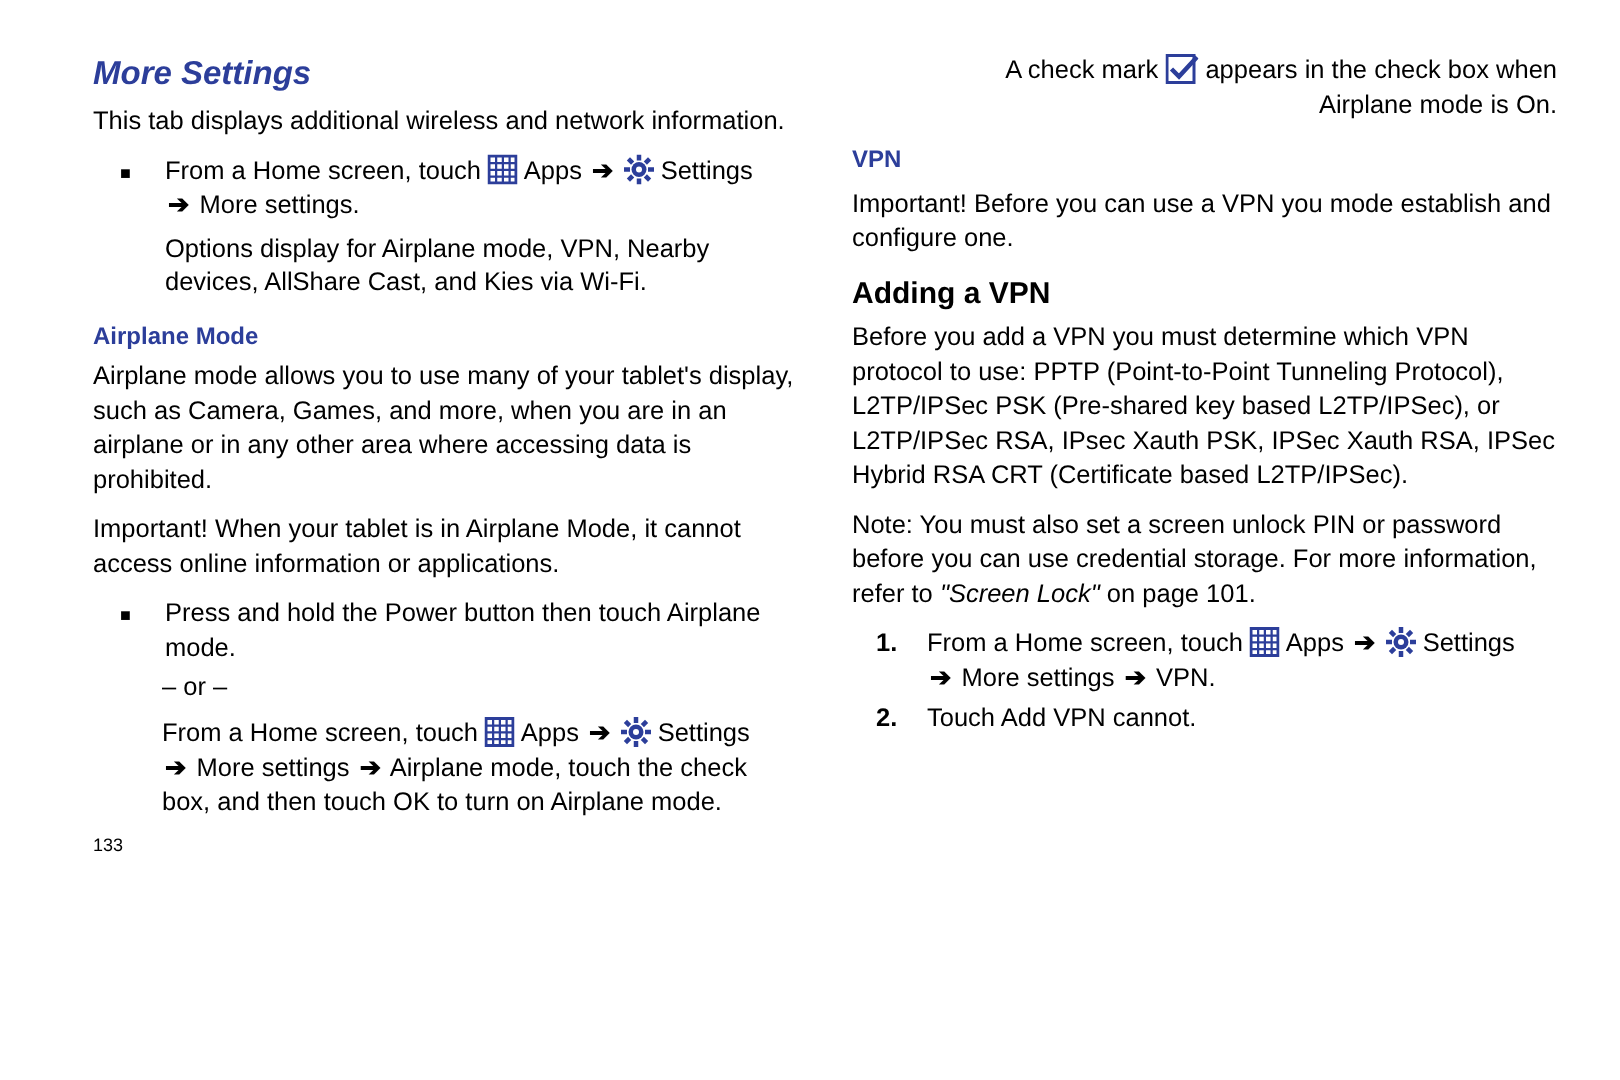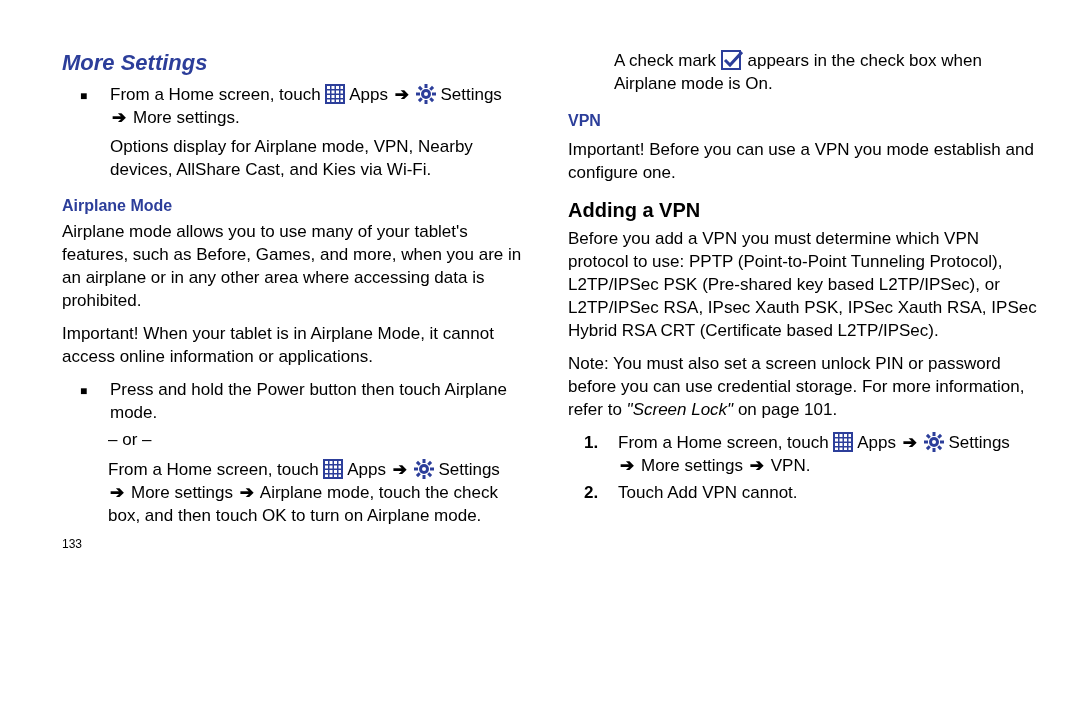--- a/index.html
+++ b/index.html
@@ -8,21 +8,21 @@
     font-family: Arial, Helvetica, sans-serif;
     width: 1080px;
     height: 720px;
     background: #fff;
     color: #000;
     font-size: 17px;
     line-height: 1.35;
   }
   .page {
     display: flex;
-    padding: 48px 42px 10px 62px;
+    padding: 34px 42px 10px 62px;
     box-sizing: border-box;
     width: 100%;
     height: 100%;
   }
   .col {
     width: 470px;
   }
   .col + .col { margin-left: 36px; }
   .h1 {
     font-style: italic;
@@ -80,20 +80,21 @@
 </style>
 </head>
 <body>
 
 <div class="page">
 
   <div class="col">
 
     <div class="h1">More Settings</div>
 
+    <p>This tab displays additional wireless and network information.</p>
 
     <div class="bullet-item">
       <div class="bullet-mark">■</div>
       <div class="bullet-body">
         <span>From a Home screen, touch </span>
         <span class="icon apps-icon">
           <svg width="20" height="20">
               <rect x="0" y="0" width="20" height="20" fill="#2c3e9a"></rect>
               <g fill="#fff">
                 <rect x="2" y="2" width="3" height="3"></rect>
@@ -143,21 +144,21 @@
         <br>
         <span class="arrow bold">➔</span>
         <span class="bold"> More settings</span><span>.</span>
         <div style="height:6px"></div>
         <span>Options display for Airplane mode, VPN, Nearby devices, AllShare Cast, and Kies via Wi-Fi.</span>
       </div>
     </div>
 
     <div class="h2">Airplane Mode</div>
 
-    <p>Airplane mode allows you to use many of your tablet's features, such as Before, Games, and more, when you are in an airplane or in any other area where accessing data is prohibited.</p>
+    <p>Airplane mode allows you to use many of your tablet's display, such as Camera, Games, and more, when you are in an airplane or in any other area where accessing data is prohibited.</p>
 
     <div class="note">
       <span class="bold">Important! </span><span>When your tablet is in Airplane Mode, it cannot access online information or applications.</span>
     </div>
 
     <div class="bullet-item">
       <div class="bullet-mark">■</div>
       <div class="bullet-body">
         <span>Press and hold the </span><span class="bold">Power</span><span> button then touch </span><span class="bold">Airplane mode</span><span>.</span>
       </div>
@@ -220,21 +221,21 @@
       <span class="bold"> More settings </span>
       <span class="arrow bold">➔</span>
       <span class="bold"> Airplane mode</span><span>, touch the check box, and then touch </span><span class="bold">OK</span><span> to turn on Airplane mode.</span>
     </div>
 
     <div class="page-no">133</div>
   </div>
 
   <div class="col">
 
-    <p class="sub-indent" style="margin-left:0px; padding-left:46px;">
+    <p class="sub-indent" style="margin-left:0px; padding-left:46px;text-align:right;">
       <span>A check mark </span>
       <span class="icon check-icon">
         <svg width="22" height="20">
             <rect x="1" y="1" width="18" height="18" fill="none" stroke="#2c3e9a" stroke-width="2"></rect>
             <path d="M4 10 L9 15 L21 2" fill="none" stroke="#2c3e9a" stroke-width="3"></path>
           </svg>
       </span>
       <span> appears in the check box when Airplane mode is On.</span>
     </p>
 

